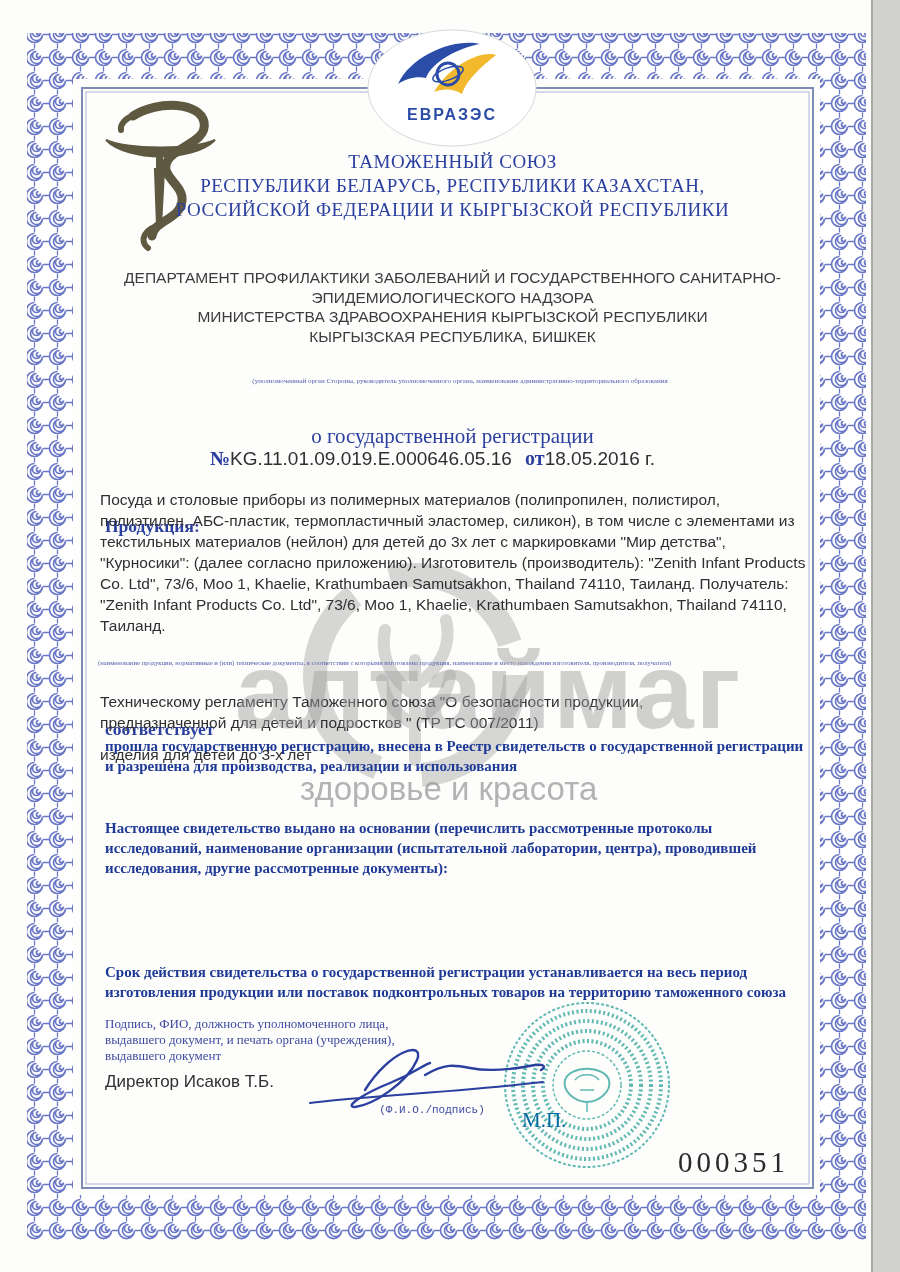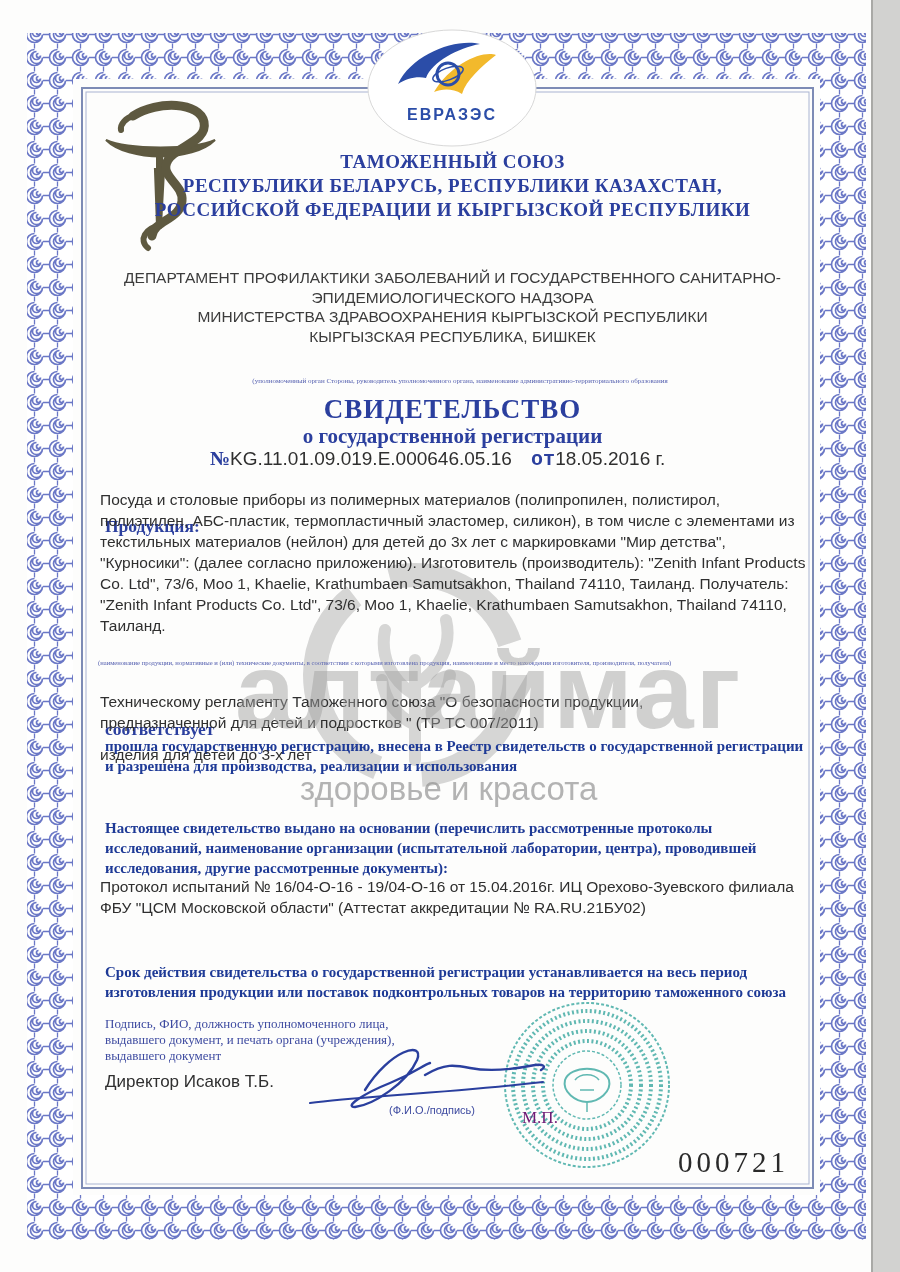--- a/index.html
+++ b/index.html
@@ -1,43 +1,43 @@
 <!DOCTYPE html>
 <html><head>
 <meta charset="utf-8">
 <style>
   html,body{margin:0;padding:0;}
   body{background:#e8e8e6;font-family:"Liberation Sans",sans-serif;}
   #page{position:relative;width:900px;height:1272px;background:#fdfdfc;overflow:hidden;}
   .abs{position:absolute;}
   .scan-strip{right:0;top:0;width:27px;height:1272px;background:#d2d2d0;border-left:2px solid #a9a9a6;}
   .ctr{text-align:center;}
-  .serifb{font-family:"Liberation Serif",serif;font-weight:bold;}
+  .serifb{font-family:"Liberation Serif",serif;font-weight:normal;}
   .blue{color:#2b3f9e;}
   .blk{color:#2f2f2f;}
   .pre{white-space:pre-line;}
   .union-header{left:90px;top:150px;width:725px;font-size:19px;line-height:24px;letter-spacing:.5px;}
   .issuer{left:90px;top:268px;width:725px;font-size:15.5px;line-height:19.5px;color:#3c3c3c;}
   .fineprint{color:#5560b0;font-family:"Liberation Serif",serif;font-size:7px;white-space:nowrap;overflow:hidden;}
   .fp1{left:180px;top:377px;width:560px;text-align:center;}
   .fp2{left:98px;top:659px;width:705px;font-size:6.6px;}
   .title-main{left:90px;top:394px;width:725px;font-size:27px;letter-spacing:1px;}
   .title-sub{left:90px;top:424px;width:725px;font-size:21px;}
   .numline{left:210px;top:447px;width:560px;font-size:19px;}
   .numline .lbl{font-family:"Liberation Serif",serif;font-weight:bold;color:#2b3f9e;font-size:20px;}
   .numline .val{color:#2f2f2f;}
   .sec-head{font-family:"Liberation Serif",serif;font-weight:bold;color:#2b3f9e;font-size:17.5px;margin-top:48px;}
   .body-text{font-size:15.5px;line-height:21px;color:#2f2f2f;}
   .bold-blue-par{font-family:"Liberation Serif",serif;font-weight:bold;color:#1e3a96;font-size:15px;line-height:20px;}
   .note-blue{font-family:"Liberation Serif",serif;color:#3d4aa0;font-size:13px;line-height:16px;}
   .wm-brand{left:235px;top:628px;width:680px;font-size:108px;font-weight:bold;color:rgba(158,158,158,.48);letter-spacing:2px;pointer-events:none;}
   .wm-tag{left:300px;top:770px;width:420px;font-size:33px;color:rgba(140,140,140,.65);pointer-events:none;}
   .serial{left:678px;top:1146px;font-family:"Liberation Serif",serif;font-size:29px;color:#2a2a2a;letter-spacing:4px;}
-  .mp{left:522px;top:1108px;font-family:"Liberation Serif",serif;font-size:17px;color:#701a75;}
-  .sig-cap{left:352px;top:1104px;width:160px;text-align:center;font-family:Liberation Sans, sans-serif;font-size:11px;color:#3d4aa0;}
+  .mp{left:522px;top:1108px;font-family:"Liberation Serif",serif;font-size:21px;color:#0369a1;}
+  .sig-cap{left:352px;top:1104px;width:160px;text-align:center;font-family:Liberation Mono, monospace;font-size:11px;color:#3d4aa0;}
   .logo-text{left:372px;top:106px;width:160px;text-align:center;font-size:16px;font-weight:bold;color:#2b4da8;letter-spacing:2px;}
 </style>
 </head>
 <body>
 
 <div id="page">
 
   <div class="abs scan-strip"></div>
 
   <svg class="abs" style="left:0;top:0" width="900" height="1272">
@@ -79,41 +79,39 @@
 
   <div class="abs ctr serifb blue union-header pre">ТАМОЖЕННЫЙ СОЮЗ
 РЕСПУБЛИКИ БЕЛАРУСЬ, РЕСПУБЛИКИ КАЗАХСТАН,
 РОССИЙСКОЙ ФЕДЕРАЦИИ И КЫРГЫЗСКОЙ РЕСПУБЛИКИ</div>
   <div class="abs ctr issuer pre">ДЕПАРТАМЕНТ ПРОФИЛАКТИКИ ЗАБОЛЕВАНИЙ И ГОСУДАРСТВЕННОГО САНИТАРНО-
 ЭПИДЕМИОЛОГИЧЕСКОГО НАДЗОРА
 МИНИСТЕРСТВА ЗДРАВООХРАНЕНИЯ КЫРГЫЗСКОЙ РЕСПУБЛИКИ
 КЫРГЫЗСКАЯ РЕСПУБЛИКА, БИШКЕК</div>
   <div class="abs fineprint fp1">(уполномоченный орган Стороны, руководитель уполномоченного органа, наименование административно-территориального образования</div>
 
-  <div class="abs ctr serifb blue title-main">СВИДЕТЕЛЬСТВО</div>
   <div class="abs ctr serifb blue title-sub">о государственной регистрации</div>
 
   <div class="abs numline">
     <span class="lbl">№</span><span class="val">KG.11.01.09.019.Е.000646.05.16</span>
-    <span class="lbl" style="margin-left:14px;font-family:Liberation Mono, monospace;">от</span><span class="val">18.05.2016 г.</span>
+    <span class="lbl" style="margin-left:8px;">от</span><span class="val">18.05.2016 г.</span>
   </div>
 
   <div class="abs sec-head" style="left:105px;top:468px;">Продукция:</div>
   <div class="abs body-text" style="left:100px;top:489px;width:706px;">Посуда и столовые приборы из полимерных материалов (полипропилен, полистирол, полиэтилен, АБС-пластик, термопластичный эластомер, силикон), в том числе с элементами из текстильных материалов (нейлон) для детей до 3х лет с маркировками "Мир детства", "Курносики": (далее согласно приложению). Изготовитель (производитель): "Zenith Infant Products Co. Ltd", 73/6, Moo 1, Khaelie, Krathumbaen Samutsakhon, Thailand 74110, Таиланд.  Получатель: "Zenith Infant Products Co. Ltd", 73/6, Moo 1, Khaelie, Krathumbaen Samutsakhon, Thailand 74110, Таиланд.</div>
   <div class="abs fineprint fp2">(наименование продукции, нормативные и (или) технические документы, в соответствии с которыми изготовлена продукция, наименование и место нахождения изготовителя, производителя, получателя)</div>
 
   <div class="abs sec-head" style="left:105px;top:671px;">соответствует</div>
   <div class="abs body-text pre" style="left:100px;top:691px;width:680px;">Техническому регламенту Таможенного союза "О безопасности продукции,
 предназначенной для детей и подростков " (ТР ТС 007/2011)</div>
 
   <div class="abs bold-blue-par" style="left:105px;top:736px;width:710px;">прошла государственную регистрацию, внесена в Реестр свидетельств о государственной регистрации и разрешена для производства, реализации и использования</div>
   <div class="abs body-text" style="left:100px;top:744px;width:700px;">изделия для детей до 3-х лет</div>
 
   <div class="abs bold-blue-par" style="left:105px;top:818px;width:700px;">Настоящее свидетельство выдано на основании (перечислить рассмотренные протоколы исследований, наименование организации (испытательной лаборатории, центра), проводившей исследования, другие рассмотренные документы):</div>
-  <div class="abs body-text" style="left:100px;top:876px;width:710px;">Протокол испытаний № 16/04-О-16 - 19/04-О-16 от 15.04.2016г. ИЦ Орехово-Зуевского филиала ФБУ "ЦСМ Московской области" (Аттестат аккредитации № RA.RU.21БУ02)</div>
 
   <div class="abs bold-blue-par" style="left:105px;top:962px;width:715px;">Срок действия свидетельства о государственной регистрации устанавливается на весь период изготовления продукции или поставок подконтрольных товаров на территорию таможенного союза</div>
 
   <div class="abs note-blue pre" style="left:105px;top:1016px;width:420px;">Подпись, ФИО, должность уполномоченного лица,
 выдавшего документ, и печать органа (учреждения),
 выдавшего документ</div>
   <div class="abs blk" style="left:105px;top:1072px;font-size:17px;">Директор Исаков Т.Б.</div>
 
   <svg class="abs" style="left:480px;top:980px" width="215" height="215" opacity="0.8">
     <g fill="none" stroke="#3aa8a0">
@@ -132,18 +130,18 @@
     <g fill="none" stroke="#2a3f9e" stroke-width="2.4" stroke-linecap="round">
       <path d="M70,55 C95,15 130,5 122,25 C112,48 78,70 60,72 C48,72 70,58 95,48 C120,38 128,30 135,28"></path>
       <path d="M130,40 C150,28 160,30 175,33 C195,37 215,35 240,30 C248,29 252,31 246,35"></path>
       <path d="M15,68 C60,62 150,58 248,47" stroke-width="2"></path>
       <path d="M40,66 H235" stroke-width="1.6" transform="translate(0,36)"></path>
     </g>
   </svg>
   <div class="abs sig-cap">(Ф.И.О./подпись)</div>
   <div class="abs mp">М.П.</div>
 
-  <div class="abs serial">000721</div>
+  <div class="abs serial">000351</div>
 
   <div class="abs wm-brand">алтаймаг</div>
   <div class="abs wm-tag">здоровье и красота</div>
 
 </div>
 
 </body></html>

